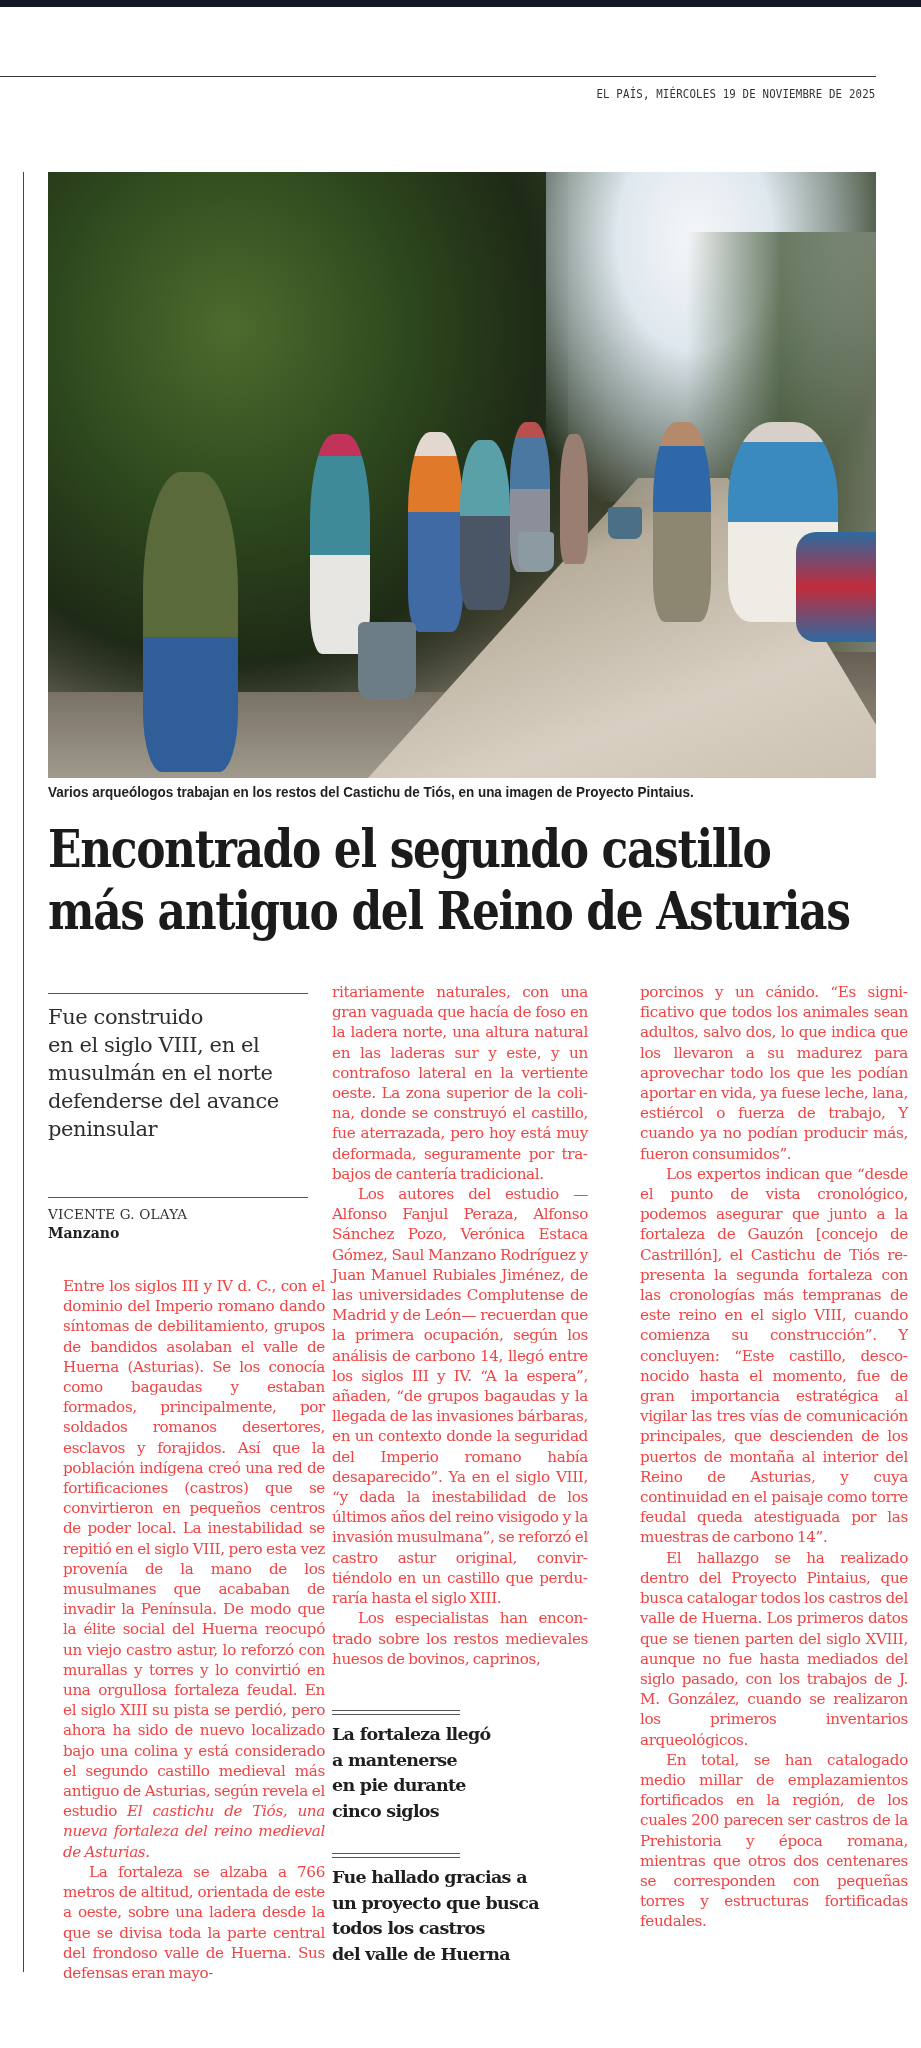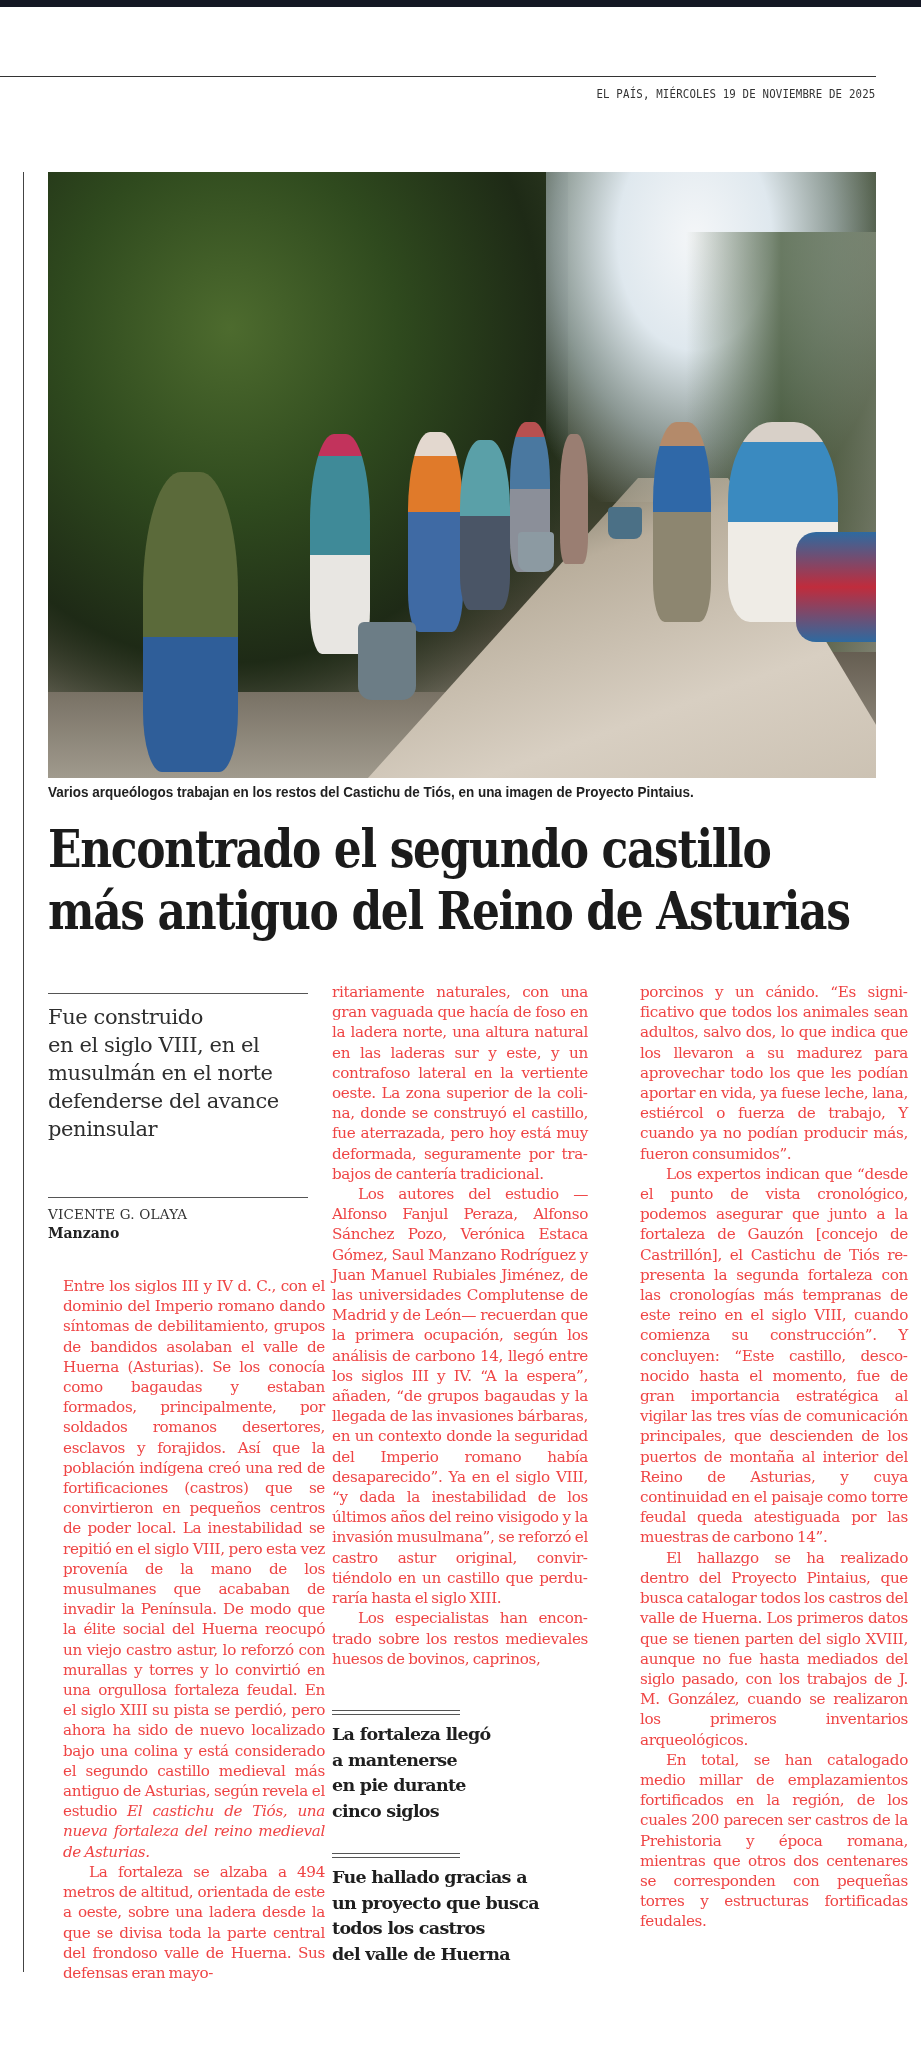--- a/index.html
+++ b/index.html
@@ -121,21 +121,21 @@
   <div>musulmán en el norte</div>
   <div>defenderse del avance</div>
   <div>peninsular</div>
 </div>
 <div class="sub-rule" style="top:1197px;"></div>
 <div class="byline">VICENTE G. OLAYA</div>
 <div class="place">Manzano</div>
 
 <div class="col col1 tight">
   <p><span>Entre los siglos III y IV d. C., con el dominio del Imperio romano dando síntomas de debilitamien­to, grupos de bandidos asolaban el valle de Huerna (Asturias). Se los conocía como bagaudas y es­taban formados, principalmente, por soldados romanos deserto­res, esclavos y forajidos. Así que la población indígena creó una red de fortificaciones (castros) que se convirtieron en pequeños centros de poder local. La inesta­bilidad se repitió en el siglo VIII, pero esta vez provenía de la mano de los musulmanes que acababan de invadir la Península. De mo­do que la élite social del Huerna reocupó un viejo castro astur, lo reforzó con murallas y torres y lo convirtió en una orgullosa forta­leza feudal. En el siglo XIII su pis­ta se perdió, pero ahora ha sido de nuevo localizado bajo una colina y está considerado el segundo casti­llo medieval más antiguo de Astu­rias, según revela el estudio </span><i>El cas­tichu de Tiós, una nueva fortaleza del reino medieval de Asturias.</i></p>
-  <p class="indent">La fortaleza se alzaba a 494 metros de altitud, orientada de este a oeste, sobre una ladera des­de la que se divisa toda la parte central del frondoso valle de Huerna. Sus defensas eran mayo-</p>
+  <p class="indent">La fortaleza se alzaba a 766 metros de altitud, orientada de este a oeste, sobre una ladera des­de la que se divisa toda la parte central del frondoso valle de Huerna. Sus defensas eran mayo-</p>
 </div>
 
 <div class="col col2 tight">
   <p>ritariamente naturales, con una gran vaguada que hacía de foso en la ladera norte, una altura na­tural en las laderas sur y este, y un contrafoso lateral en la vertiente oeste. La zona superior de la coli­na, donde se construyó el castillo, fue aterrazada, pero hoy está muy deformada, seguramente por tra­bajos de cantería tradicional.</p>
   <p class="indent">Los autores del estudio —Alfonso Fanjul Peraza, Alfonso Sánchez Pozo, Verónica Estaca Gómez, Saul Manzano Rodríguez y Juan Manuel Rubiales Jiménez, de las universidades Complutense de Madrid y de León— recuerdan que la primera ocupación, según los análisis de carbono 14, llegó entre los siglos III y IV. “A la es­pera”, añaden, “de grupos bagau­das y la llegada de las invasiones bárbaras, en un contexto donde la seguridad del Imperio romano había desaparecido”. Ya en el siglo VIII, “y dada la inestabilidad de los últimos años del reino visigodo y la invasión musulmana”, se refor­zó el castro astur original, convir­tiéndolo en un castillo que perdu­raría hasta el siglo XIII.</p>
   <p class="indent">Los especialistas han encon­trado sobre los restos medieva­les huesos de bovinos, caprinos,</p>
 </div>
 
 <div class="pull-rule" style="top:1710px;"></div>
 <div class="pull" style="top:1722px;">

